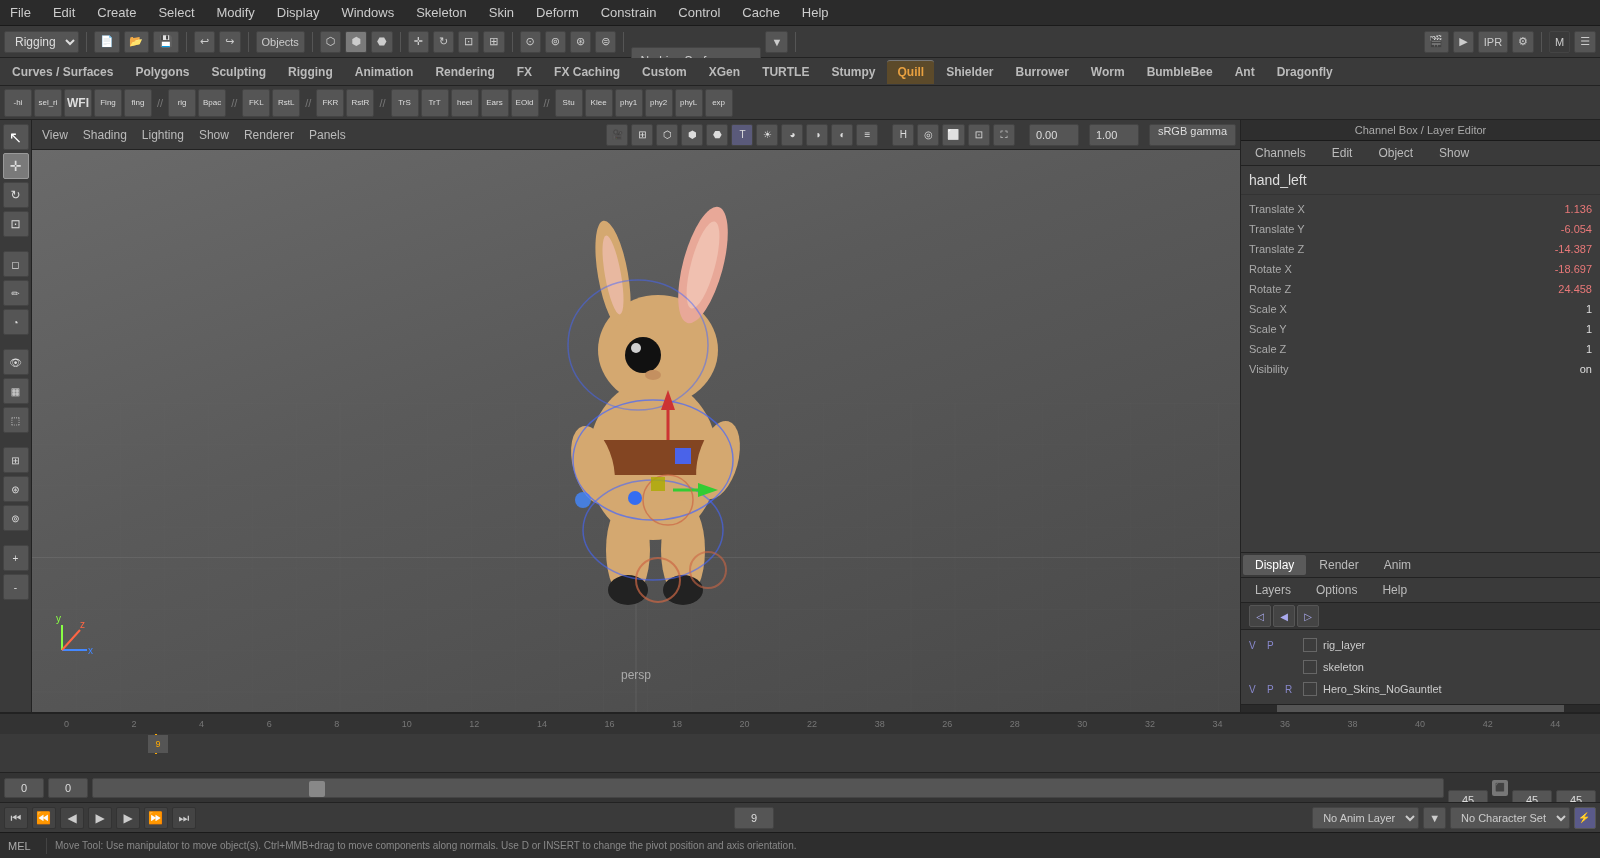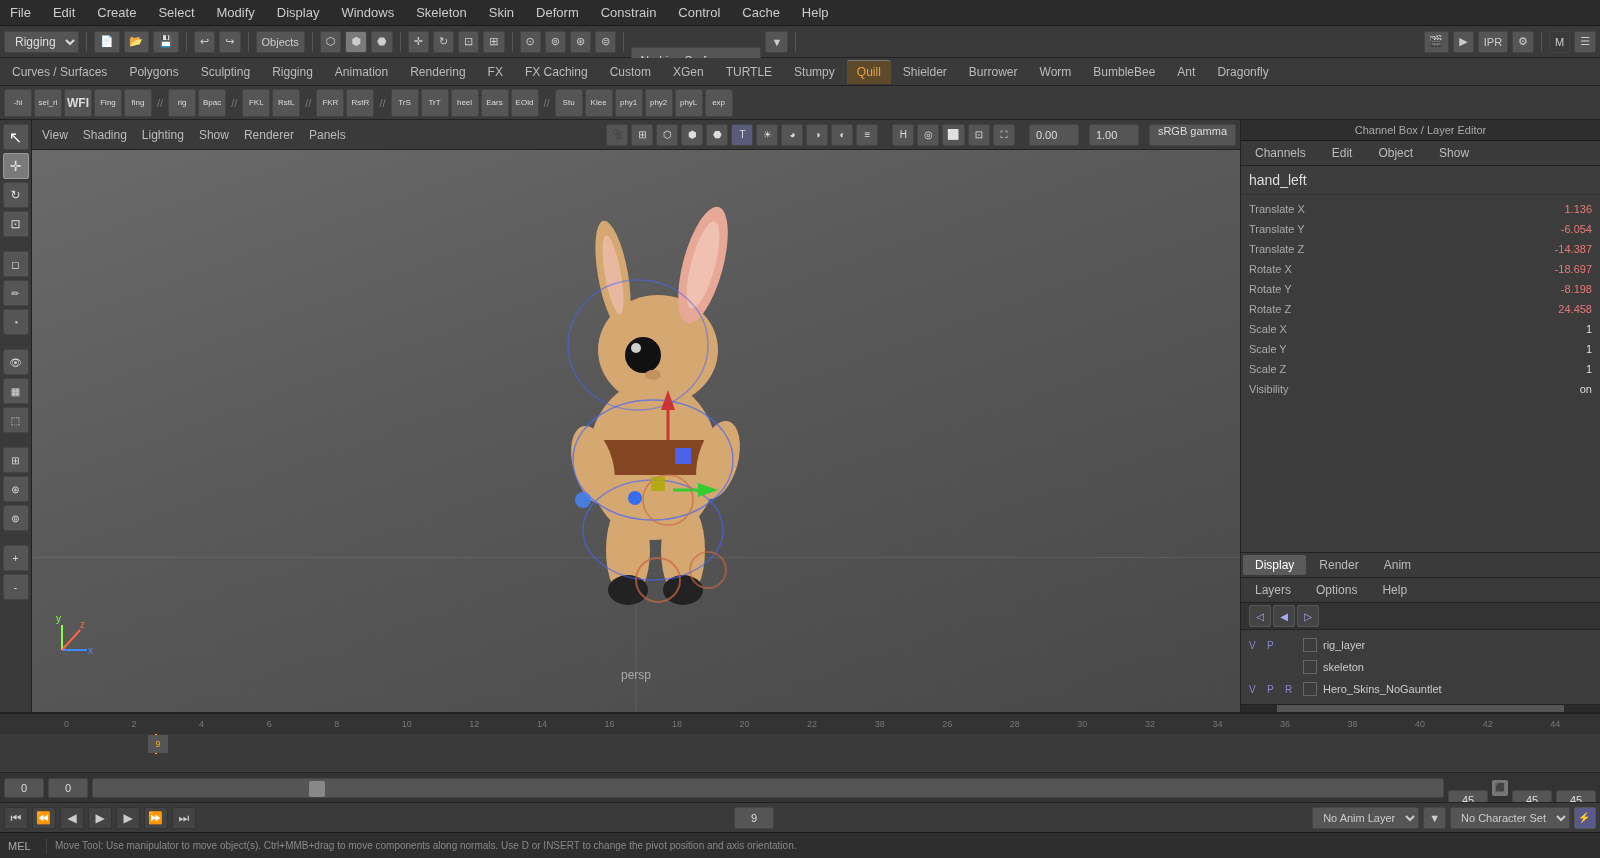--- a/index.html
+++ b/index.html
@@ -96,20 +96,21 @@
     }
     .tab {
       height: 24px;
       padding: 0 10px;
       display: flex;
       align-items: center;
       cursor: pointer;
       font-size: 12px;
       color: #bbb;
       border-radius: 3px 3px 0 0;
+      font-weight: bold;
     }
     .tab.active {
       background: #5a5a5a;
       color: #fff;
       border-top: 1px solid #777;
     }
     .tab.highlighted {
       background: #5c4a2a;
       color: #e8a040;
     }
@@ -952,24 +953,20 @@
             <span class="channel-name">Translate Y</span>
             <span class="channel-value">-6.054</span>
           </div>
           <div class="channel-row">
             <span class="channel-name">Translate Z</span>
             <span class="channel-value">-14.387</span>
           </div>
           <div class="channel-row">
             <span class="channel-name">Rotate X</span>
             <span class="channel-value">-18.697</span>
-          </div>
-          <div class="channel-row">
-            <span class="channel-name">Rotate Y</span>
-            <span class="channel-value">-8.198</span>
           </div>
           <div class="channel-row">
             <span class="channel-name">Rotate Z</span>
             <span class="channel-value">24.458</span>
           </div>
           <div class="channel-row">
             <span class="channel-name">Scale X</span>
             <span class="channel-value normal">1</span>
           </div>
           <div class="channel-row">

